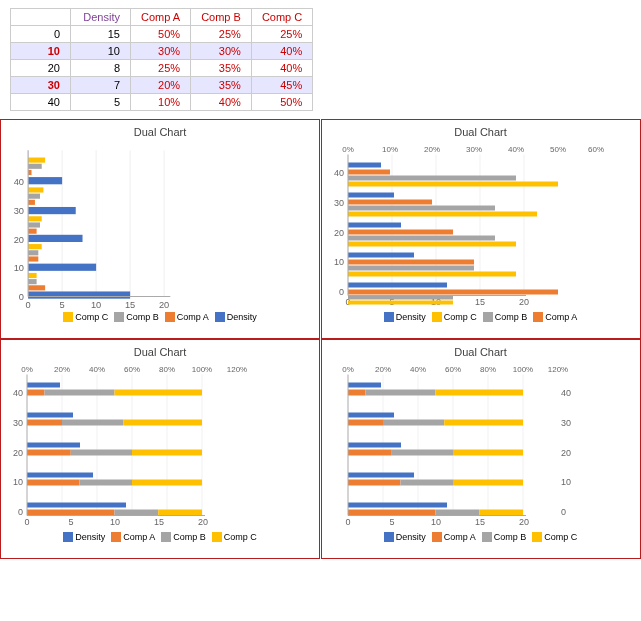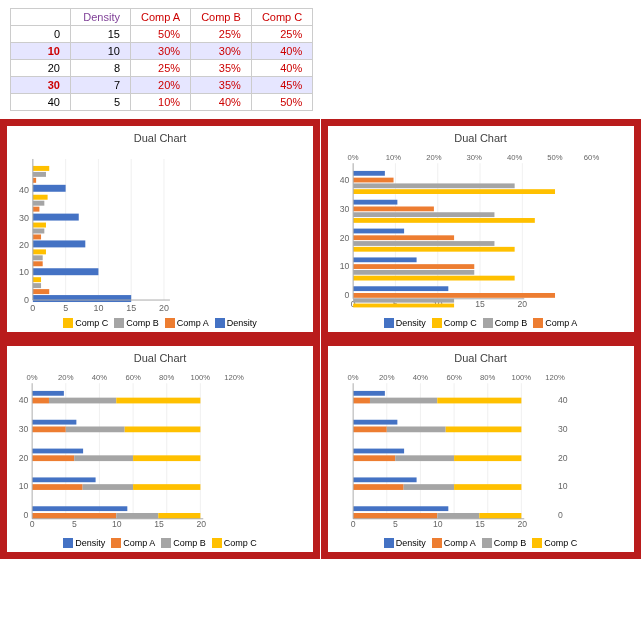--- a/index.html
+++ b/index.html
@@ -14,21 +14,21 @@
     .header-density { color: #7f3f97; }
     .header-compa { color: #c00; }
     .header-compb { color: #c00; }
     .header-compc { color: #c00; }
     .row-highlight { background: #e6e6ff; }
     .val-red { color: #c00; }
 
     
     .charts-grid { display: grid; grid-template-columns: 1fr 1fr; gap: 0; margin-top: 4px; }
     .chart-container {
-      border: 7px solid #b91c1c; padding: 6px 4px 4px 4px; position: relative; background: #fff;
+      border: 1px solid #b91c1c; padding: 6px 4px 4px 4px; position: relative; background: #fff;
       width: 320px; height: 220px;
     }
     .chart-title { text-align: center; font-size: 11px; color: #404040; margin-bottom: 2px; }
 
     
     .chart-svg { width: 100%; height: 170px; display: block; }
 
     
     .legend { display: flex; flex-wrap: wrap; justify-content: center; gap: 6px; margin-top: 2px; font-size: 9px; }
     .legend-item { display: flex; align-items: center; gap: 2px; }

